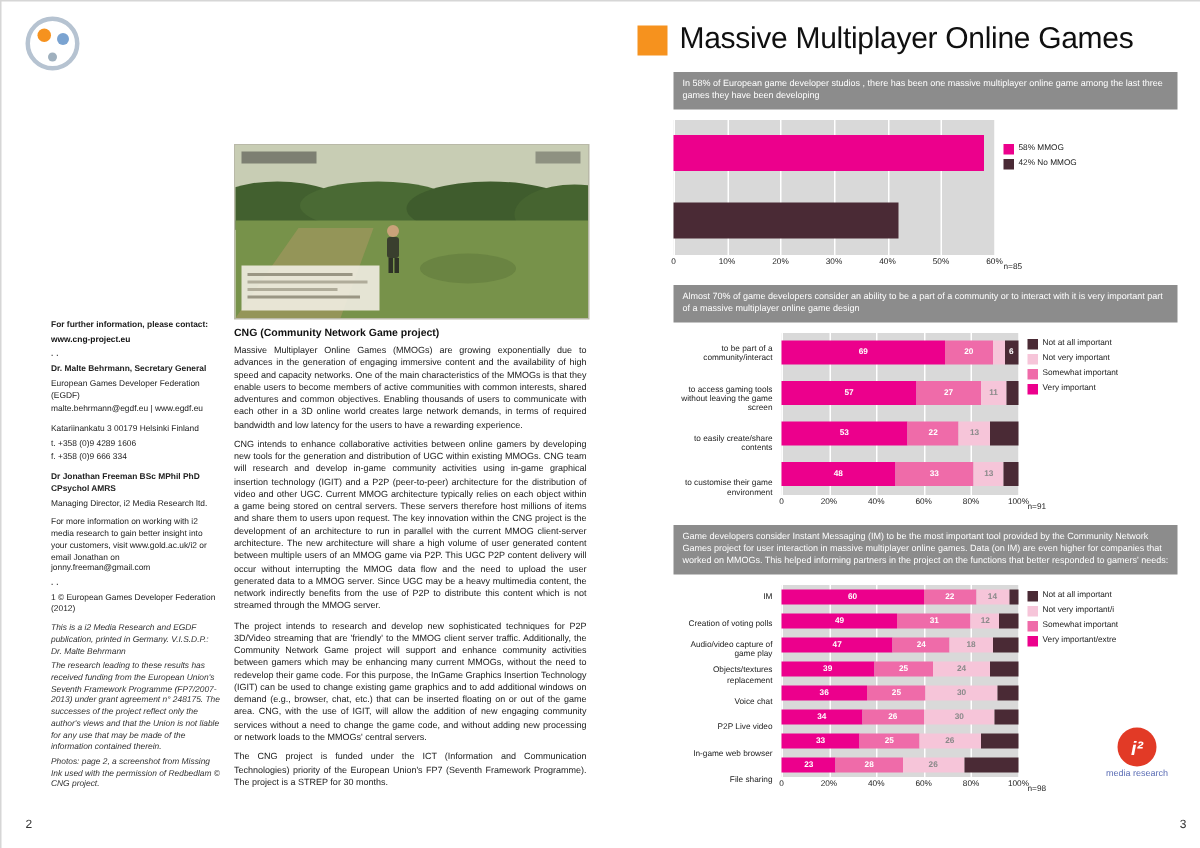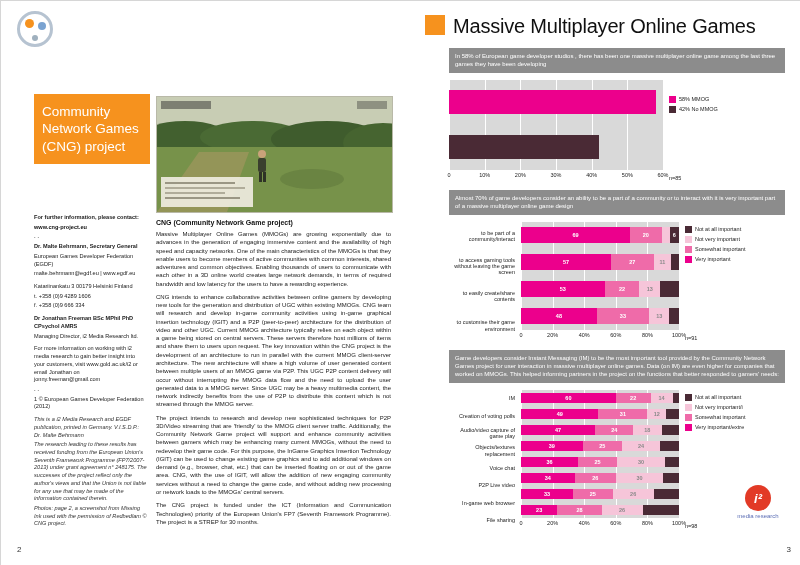--- a/index.html
+++ b/index.html
@@ -28,21 +28,21 @@
   .screenshot{display:block;width:235px;height:115px;border:1px solid #b9b9a8;}
   .article-col h3{font-size:7px;margin:6px 0 4px 0;color:#111;}
   .article-col p{font-size:6px;line-height:1.38;text-align:justify;margin:0 0 5px 0;color:#1a1a1a;}
 
   .pageno{position:absolute;bottom:12px;font-size:8px;color:#333;}
   .pageno.pl{left:16px;}
   .pageno.pr{right:10px;}
 
   
   .page-right{position:absolute;left:448px;top:14px;width:336px;}
-  .rp-title-row{display:flex;align-items:flex-start;gap:8px;margin-left:-24px;margin-bottom:10px;}
+  .rp-title-row{display:flex;align-items:center;gap:8px;margin-left:-24px;margin-bottom:10px;}
   .orange-sq{width:20px;height:20px;background:#f6921e;flex:0 0 auto;}
   .rp-title-row h1{font-size:20px;font-weight:400;margin:0;color:#101010;letter-spacing:-0.2px;white-space:nowrap;}
 
   .banner{background:#8c8c8c;color:#fff;font-size:6px;line-height:1.4;padding:4px 6px;margin-bottom:7px;}
 
   .chart{display:grid;grid-template-columns:66px 1fr 100px;column-gap:6px;margin-bottom:9px;}
   .chart .cats{display:flex;flex-direction:column;justify-content:space-around;}
   .chart .cat{flex:1;display:flex;align-items:center;justify-content:flex-end;text-align:right;
               font-size:5.5px;line-height:1.15;color:#222;}
   .plotwrap{display:flex;flex-direction:column;}
@@ -79,21 +79,20 @@
 
   <div class="page-left">
 
     <div class="cng-logo">
       <span class="ring"></span>
       <span class="dot o"></span>
       <span class="dot b"></span>
       <span class="dot g"></span>
     </div>
 
-    <div class="title-box">Community Network Games (CNG) project</div>
 
     <div class="contact">
       <p class="b">For further information, please contact:</p>
       <p class="b link">www.cng-project.eu</p>
       <p class="divider">..</p>
       <p class="b">Dr. Malte Behrmann, Secretary General</p>
       <p>European Games Developer Federation (EGDF)</p>
       <p>malte.behrmann@egdf.eu | www.egdf.eu</p>
       <p class="gap">Katariinankatu 3 00179 Helsinki Finland</p>
       <p>t. +358 (0)9 4289 1606</p>

